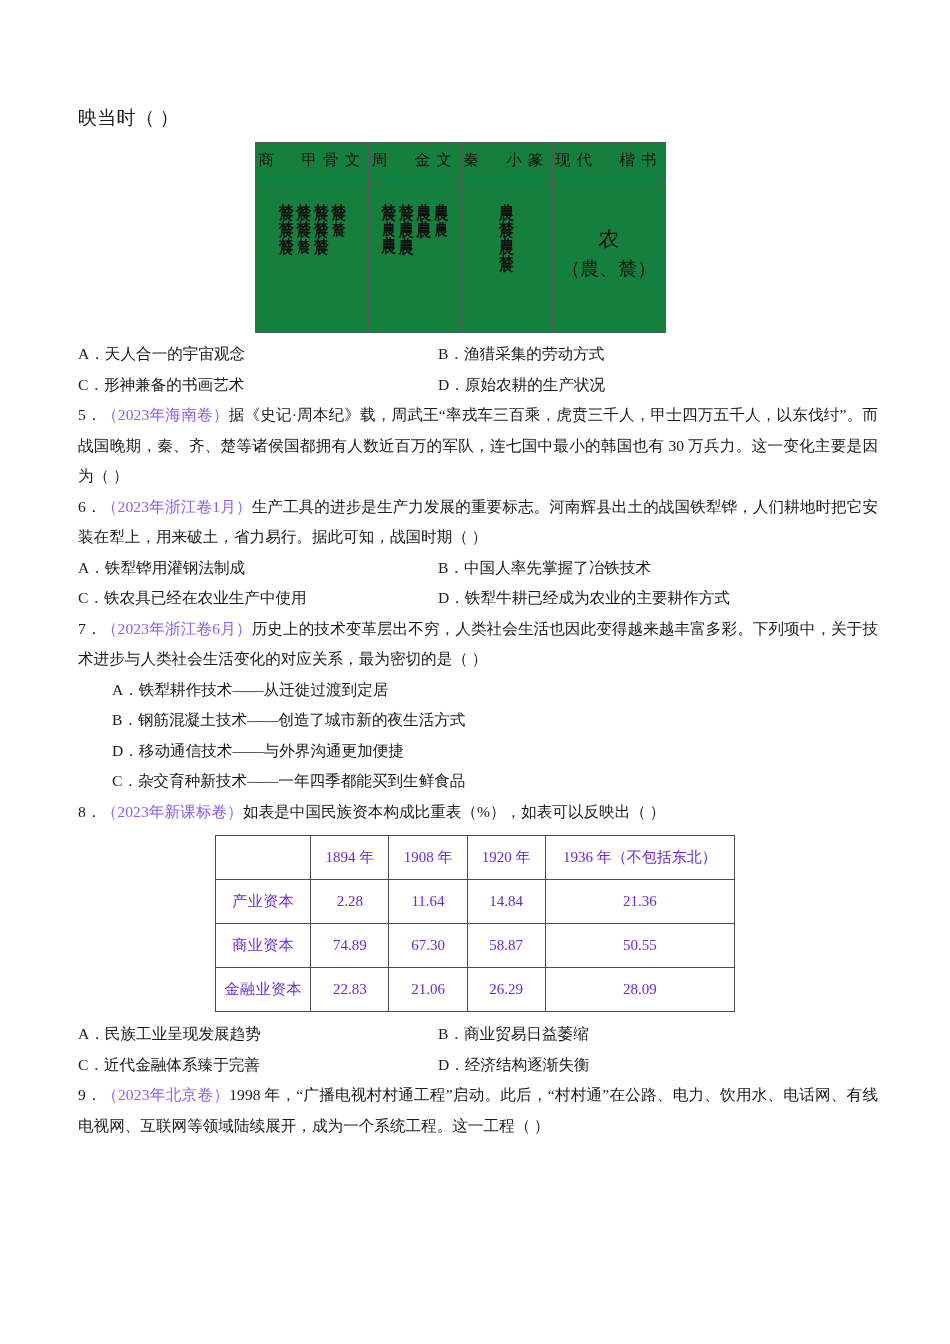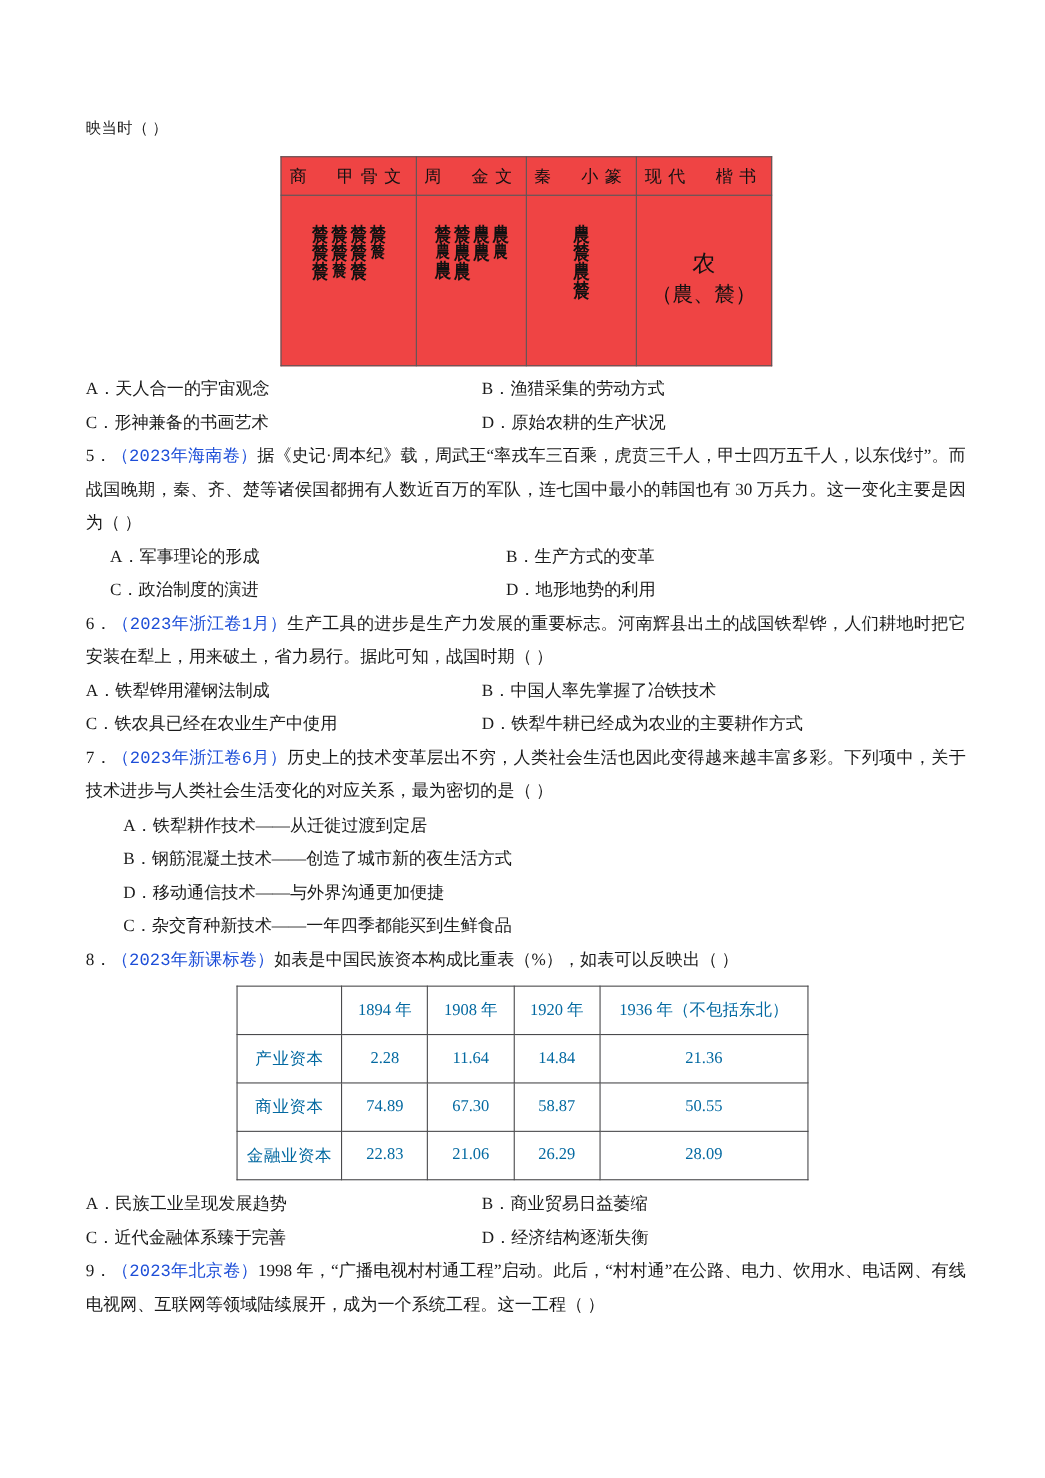--- a/index.html
+++ b/index.html
@@ -25,35 +25,34 @@
   }
   .content {
     position: absolute;
     left: 78px;
     top: 103px;
     width: 800px;
   }
 
   
   .line {
-    font-size: 14px;
+    font-size: 19px;
     line-height: 30px;
     letter-spacing: 0.2px;
     white-space: nowrap;
   }
   .q-para {
     font-size: 15.6px;
     line-height: 30.5px;
     text-align: justify;
     text-justify: inter-ideograph;
   }
   .src {
-    color: #1d4ed8;
+    color: #8b5cf6;
     letter-spacing: 0.1px;
-    font-family: Liberation Mono, monospace;
   }
   .qnum {
     letter-spacing: 0.1px;
   }
 
   
   .opts {
     display: block;
     font-size: 15.6px;
     line-height: 30.5px;
@@ -75,22 +74,22 @@
 
   
   .script-table-wrap {
     margin: 9px 0 6px 0;
     display: flex;
     justify-content: flex-start;
   }
   .script-table {
     margin-left: 177px;
     border-collapse: collapse;
-    width: 447px;
-    background: #ef4444;
+    width: 411px;
+    background: #15803d;
   }
   .script-table td {
     border: 1px solid #58585a;
     text-align: center;
     vertical-align: middle;
   }
   .script-table .hdr {
     height: 34px;
     font-size: 15.5px;
     letter-spacing: 6px;
@@ -145,21 +144,21 @@
     width: 520px;
     background: #fff;
   }
   .data-table td {
     border: 1px solid #4a4a4c;
     font-size: 15px;
     text-align: center;
     height: 39px;
     padding: 2px 4px;
     font-family: "Liberation Serif", serif;
-    color: #0369a1;
+    color: #6d28d9;
   }
   .data-table td.rowhdr {
     width: 92px;
     letter-spacing: 0.5px;
   }
   .data-table td.yr { width: 72px; }
   .data-table td.yr-wide { width: 192px; }
   .data-table td.blank { }
 </style>
 </head>
@@ -250,30 +249,20 @@
       <span class="opt">B．渔猎采集的劳动方式</span>
     </div>
     <div class="opt-row">
       <span class="opt left">C．形神兼备的书画艺术</span>
       <span class="opt">D．原始农耕的生产状况</span>
     </div>
   </div>
 
   <div class="q-para">
     <span class="qnum">5．</span><span class="src">（2023年海南卷）</span><span>据《史记·周本纪》载，周武王“率戎车三百乘，虎贲三千人，甲士四万五千人，以东伐纣”。而战国晚期，秦、齐、楚等诸侯国都拥有人数近百万的军队，连七国中最小的韩国也有 30 万兵力。这一变化主要是因为（  ）</span>
-  </div>
-  <div class="opts indent-1">
-    <div class="opt-row">
-      <span class="opt left">A．军事理论的形成</span>
-      <span class="opt">B．生产方式的变革</span>
-    </div>
-    <div class="opt-row">
-      <span class="opt left">C．政治制度的演进</span>
-      <span class="opt">D．地形地势的利用</span>
-    </div>
   </div>
 
   <div class="q-para">
     <span class="qnum">6．</span><span class="src">（2023年浙江卷1月）</span><span>生产工具的进步是生产力发展的重要标志。河南辉县出土的战国铁犁铧，人们耕地时把它安装在犁上，用来破土，省力易行。据此可知，战国时期（  ）</span>
   </div>
   <div class="opts">
     <div class="opt-row">
       <span class="opt left">A．铁犁铧用灌钢法制成</span>
       <span class="opt">B．中国人率先掌握了冶铁技术</span>
     </div>

